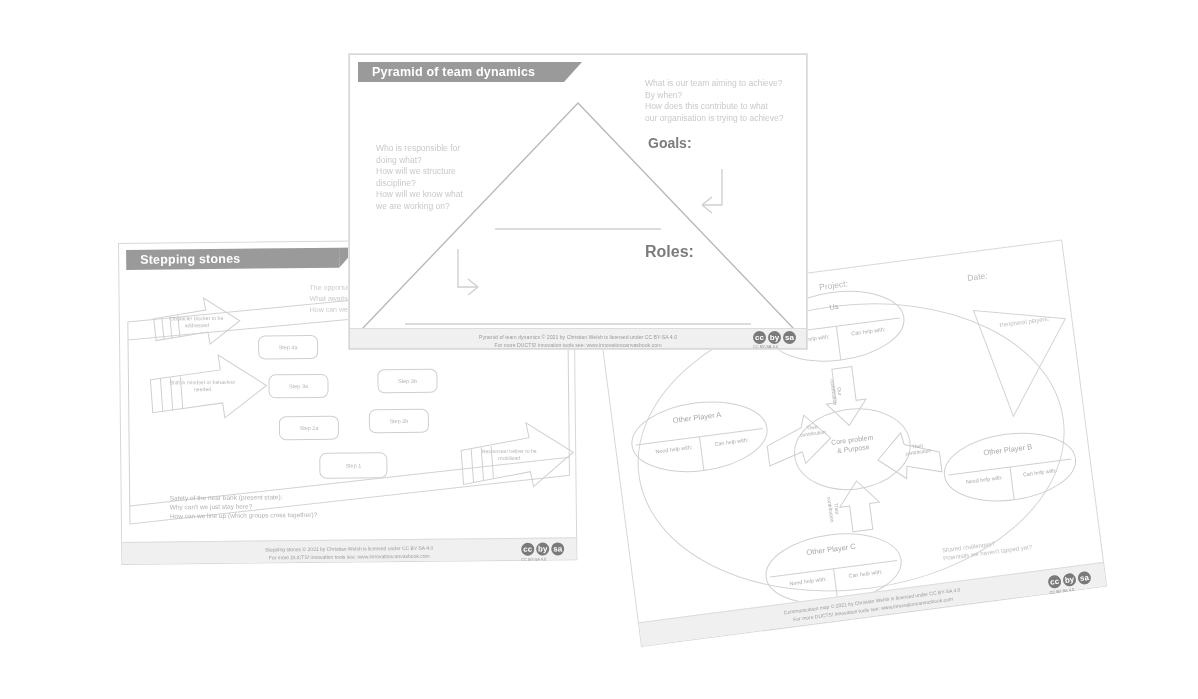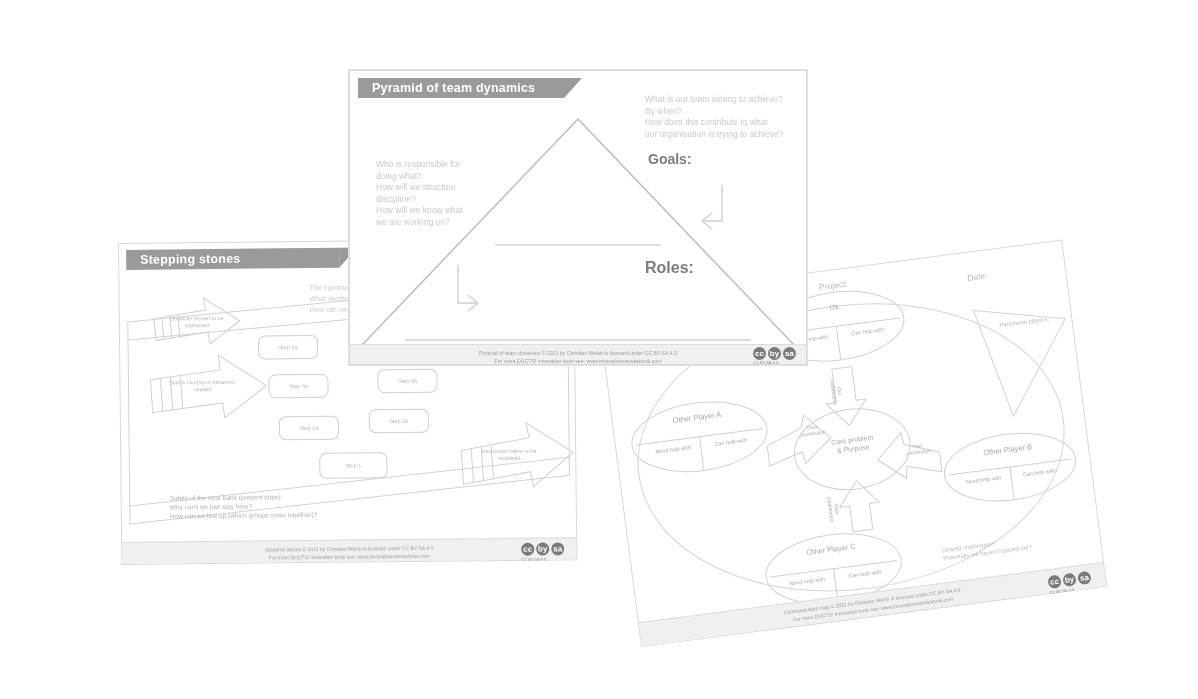--- a/index.html
+++ b/index.html
@@ -85,21 +85,20 @@
     white-space: nowrap;
   }
 
   
   #pyramid-sheet {
     left: 349px;
     top: 54px;
     width: 458px;
     height: 295px;
     box-shadow: 0 0 0 1px #e2e2e2;
-    margin-top: 16px;
   }
   #pyramid-band {
     left: 8px;
     top: 7px;
     width: 206px;
     height: 20px;
     font-size: 12.5px;
   }
   #pyramid-band .band-tail {
     border-top: 20px solid #9a9a9a;

